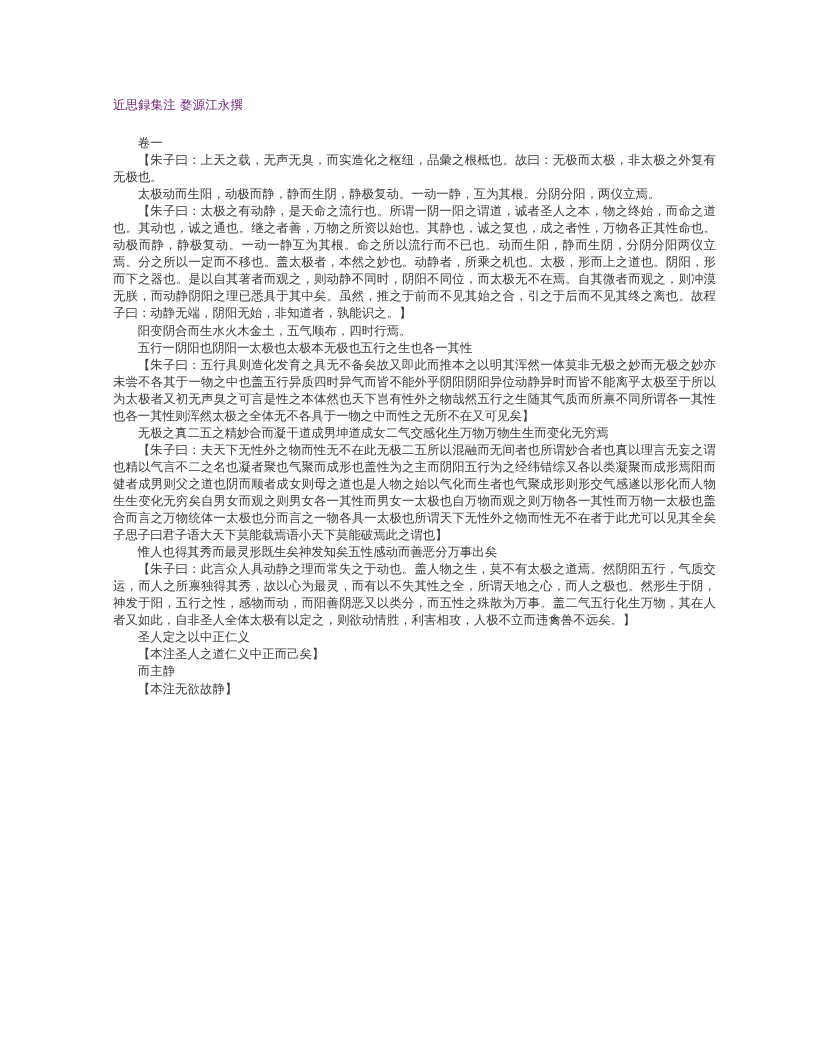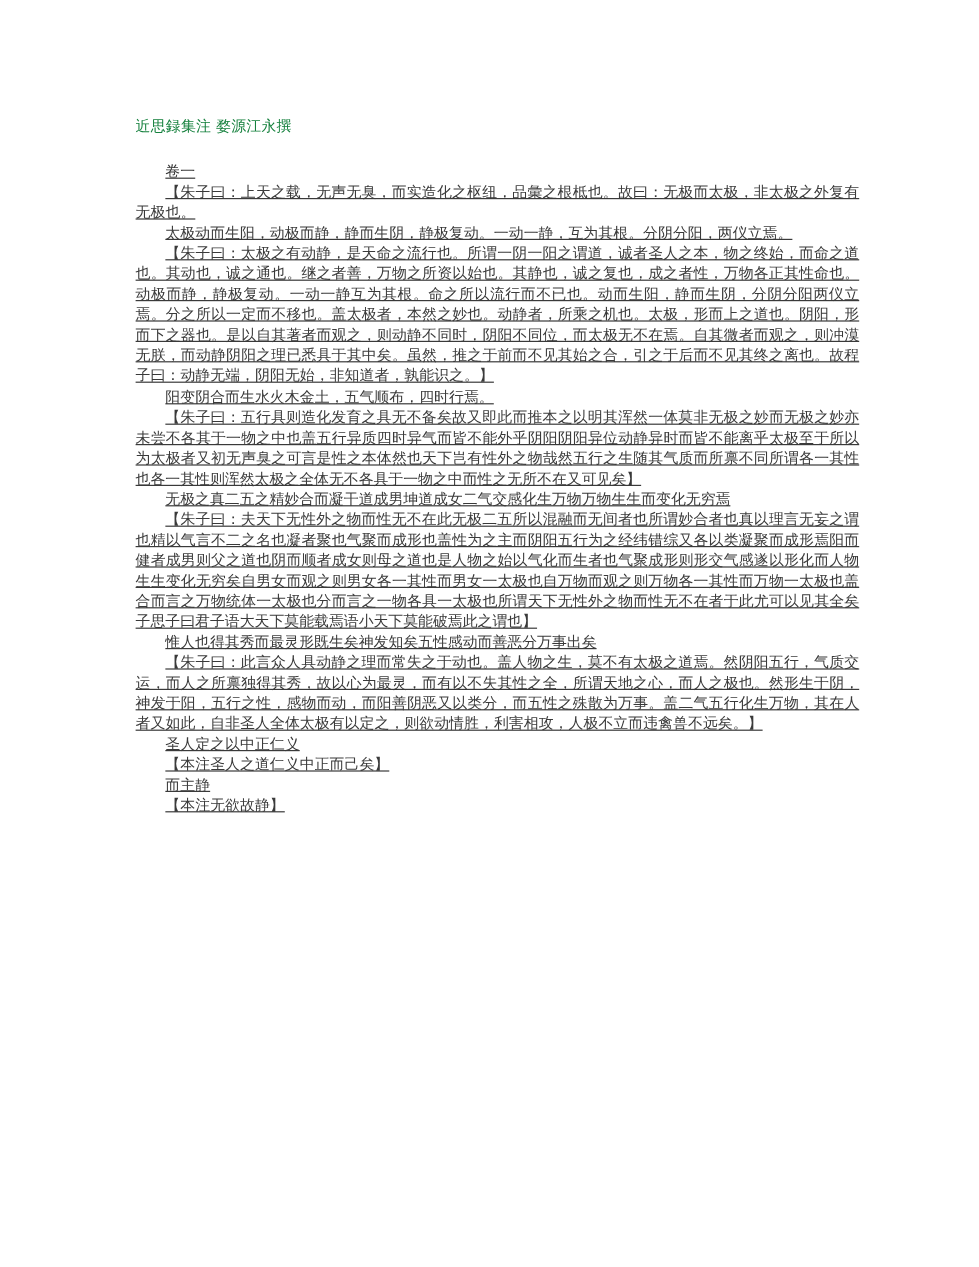--- a/index.html
+++ b/index.html
@@ -18,58 +18,58 @@
     position: relative;
     width: 816px;
     height: 1056px;
     box-sizing: border-box;
     padding: 96px 100px 96px 113px;
     background: #ffffff;
   }
   .doc-title {
     font-size: 12.4px;
     line-height: 17px;
-    color: #15803d;
+    color: #701a75;
     margin: 0 0 21px 0;
     letter-spacing: 0.2px;
     white-space: nowrap;
   }
   .body-block {
     width: 603px;
   }
   p.para {
     margin: 0;
     font-size: 12.4px;
     line-height: 17.05px;
     color: #3a3a3a;
     text-align: justify;
     text-justify: inter-ideograph;
     text-indent: 2em;
     letter-spacing: 0.05px;
     word-break: break-all;
     overflow-wrap: anywhere;
-    text-decoration: underline;
   }
   p.para.nospace {
     letter-spacing: 0px;
   }
 </style>
 </head>
 <body>
 
 <div class="page">
 
   <div class="doc-title">近思録集注  婺源江永撰</div>
 
   <div class="body-block">
     <p class="para">卷一</p>
     <p class="para">【朱子曰：上天之载，无声无臭，而实造化之枢纽，品彙之根柢也。故曰：无极而太极，非太极之外复有无极也。</p>
     <p class="para">太极动而生阳，动极而静，静而生阴，静极复动。一动一静，互为其根。分阴分阳，两仪立焉。</p>
     <p class="para">【朱子曰：太极之有动静，是天命之流行也。所谓一阴一阳之谓道，诚者圣人之本，物之终始，而命之道也。其动也，诚之通也。继之者善，万物之所资以始也。其静也，诚之复也，成之者性，万物各正其性命也。动极而静，静极复动。一动一静互为其根。命之所以流行而不已也。动而生阳，静而生阴，分阴分阳两仪立焉。分之所以一定而不移也。盖太极者，本然之妙也。动静者，所乘之机也。太极，形而上之道也。阴阳，形而下之器也。是以自其著者而观之，则动静不同时，阴阳不同位，而太极无不在焉。自其微者而观之，则冲漠无朕，而动静阴阳之理已悉具于其中矣。虽然，推之于前而不见其始之合，引之于后而不见其终之离也。故程子曰：动静无端，阴阳无始，非知道者，孰能识之。】</p>
     <p class="para">阳变阴合而生水火木金土，五气顺布，四时行焉。</p>
+    <p class="para nospace">五行一阴阳也阴阳一太极也太极本无极也五行之生也各一其性</p>
     <p class="para nospace">【朱子曰：五行具则造化发育之具无不备矣故又即此而推本之以明其浑然一体莫非无极之妙而无极之妙亦未尝不各其于一物之中也盖五行异质四时异气而皆不能外乎阴阳阴阳异位动静异时而皆不能离乎太极至于所以为太极者又初无声臭之可言是性之本体然也天下岂有性外之物哉然五行之生随其气质而所禀不同所谓各一其性也各一其性则浑然太极之全体无不各具于一物之中而性之无所不在又可见矣】</p>
     <p class="para nospace">无极之真二五之精妙合而凝干道成男坤道成女二气交感化生万物万物生生而变化无穷焉</p>
     <p class="para nospace">【朱子曰：夫天下无性外之物而性无不在此无极二五所以混融而无间者也所谓妙合者也真以理言无妄之谓也精以气言不二之名也凝者聚也气聚而成形也盖性为之主而阴阳五行为之经纬错综又各以类凝聚而成形焉阳而健者成男则父之道也阴而顺者成女则母之道也是人物之始以气化而生者也气聚成形则形交气感遂以形化而人物生生变化无穷矣自男女而观之则男女各一其性而男女一太极也自万物而观之则万物各一其性而万物一太极也盖合而言之万物统体一太极也分而言之一物各具一太极也所谓天下无性外之物而性无不在者于此尤可以见其全矣子思子曰君子语大天下莫能载焉语小天下莫能破焉此之谓也】</p>
     <p class="para nospace">惟人也得其秀而最灵形既生矣神发知矣五性感动而善恶分万事出矣</p>
     <p class="para">【朱子曰：此言众人具动静之理而常失之于动也。盖人物之生，莫不有太极之道焉。然阴阳五行，气质交运，而人之所禀独得其秀，故以心为最灵，而有以不失其性之全，所谓天地之心，而人之极也。然形生于阴，神发于阳，五行之性，感物而动，而阳善阴恶又以类分，而五性之殊散为万事。盖二气五行化生万物，其在人者又如此，自非圣人全体太极有以定之，则欲动情胜，利害相攻，人极不立而违禽兽不远矣。】</p>
     <p class="para">圣人定之以中正仁义</p>
     <p class="para">【本注圣人之道仁义中正而己矣】</p>
     <p class="para">而主静</p>
     <p class="para">【本注无欲故静】</p>
   </div>

